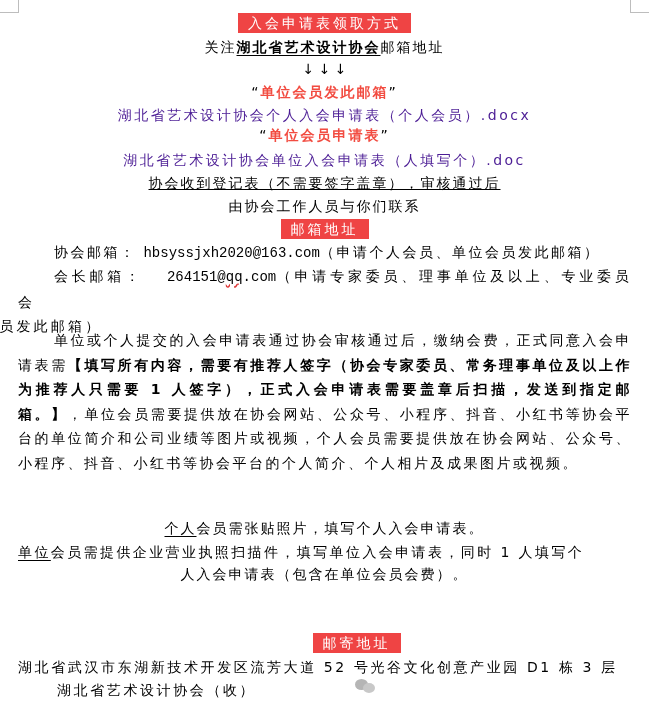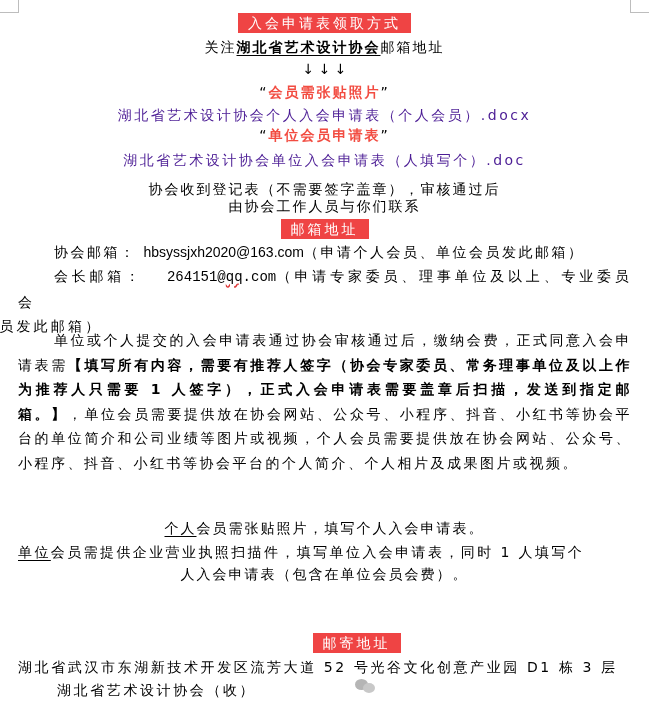--- a/index.html
+++ b/index.html
@@ -28,36 +28,36 @@
 <div class="corner tr"></div>
 
 <div class="line" style="top:13px;">
   <span class="banner">入会申请表领取方式</span>
 </div>
 <div class="line" style="top:37px;">
   <span>关注</span><span class="b u">湖北省艺术设计协会</span><span>邮箱地址</span>
 </div>
 <div class="line" style="top:59px; letter-spacing:0;">↓ ↓ ↓</div>
 <div class="line" style="top:82px;">
-  <span>“</span><span class="red">会员需张贴照片</span><span>”</span>
+  <span>“</span><span class="red">单位会员发此邮箱</span><span>”</span>
 </div>
 <div class="line blue" style="top:105px;">湖北省艺术设计协会个人入会申请表（个人会员）.docx</div>
 <div class="line" style="top:125px;">
   <span>“</span><span class="red">单位会员申请表</span><span>”</span>
 </div>
 <div class="line blue" style="top:150px;">湖北省艺术设计协会单位入会申请表（人填写个）.doc</div>
-<div class="line" style="top:179px;">协会收到登记表（不需要签字盖章），审核通过后</div>
+<div class="line" style="top:173px;text-decoration:underline;">协会收到登记表（不需要签字盖章），审核通过后</div>
 <div class="line" style="top:196px;">由协会工作人员与你们联系</div>
 
 <div class="line" style="top:219px;">
   <span class="banner">邮箱地址</span>
 </div>
 <div class="para indent" style="top:240px;">
   <span>协会邮箱：</span>
-  <span style="font-family:Liberation Sans, sans-serif; letter-spacing:0;margin-top:32px;">hbsyssjxh2020@163.com</span><span>（申请个人会员、单位会员发此邮箱）</span>
+  <span style="font-family:Liberation Mono, monospace; letter-spacing:0;margin-top:32px;">hbsyssjxh2020@163.com</span><span>（申请个人会员、单位会员发此邮箱）</span>
 </div>
 <div class="para indent" style="top:264px; letter-spacing:3.2px;">
   <span>会长邮箱：</span><span style="font-family:'Liberation Mono','DejaVu Sans Mono',monospace; letter-spacing:0;margin-left:24px;"><span>264151@</span><span class="squig">qq</span><span>.com</span></span><span>（申请专家委员、理事单位及以上、专业委员会</span><br><span style="margin-left:-36px;">委员发此邮箱）</span>
 </div>
 
 <div class="para indent" style="top:328px;">
   <span>单位或个人提交的入会申请表通过协会审核通过后，缴纳会费，正式同意入会申请表需</span><span class="b">【填写所有内容，需要有推荐人签字（协会专家委员、常务理事单位及以上作为推荐人只需要 1 人签字），正式入会申请表需要盖章后扫描，发送到指定邮箱。】</span><span>，单位会员需要提供放在协会网站、公众号、小程序、抖音、小红书等协会平台的单位简介和公司业绩等图片或视频，个人会员需要提供放在协会网站、公众号、小程序、抖音、小红书等协会平台的个人简介、个人相片及成果图片或视频。</span>
 </div>
 
 <div class="line" style="top:518px;">

